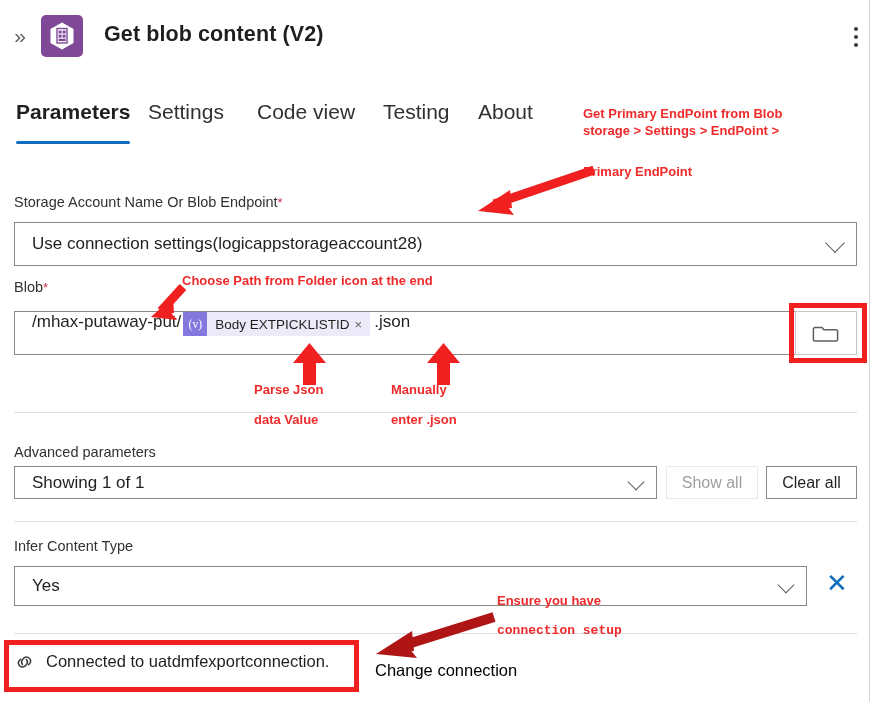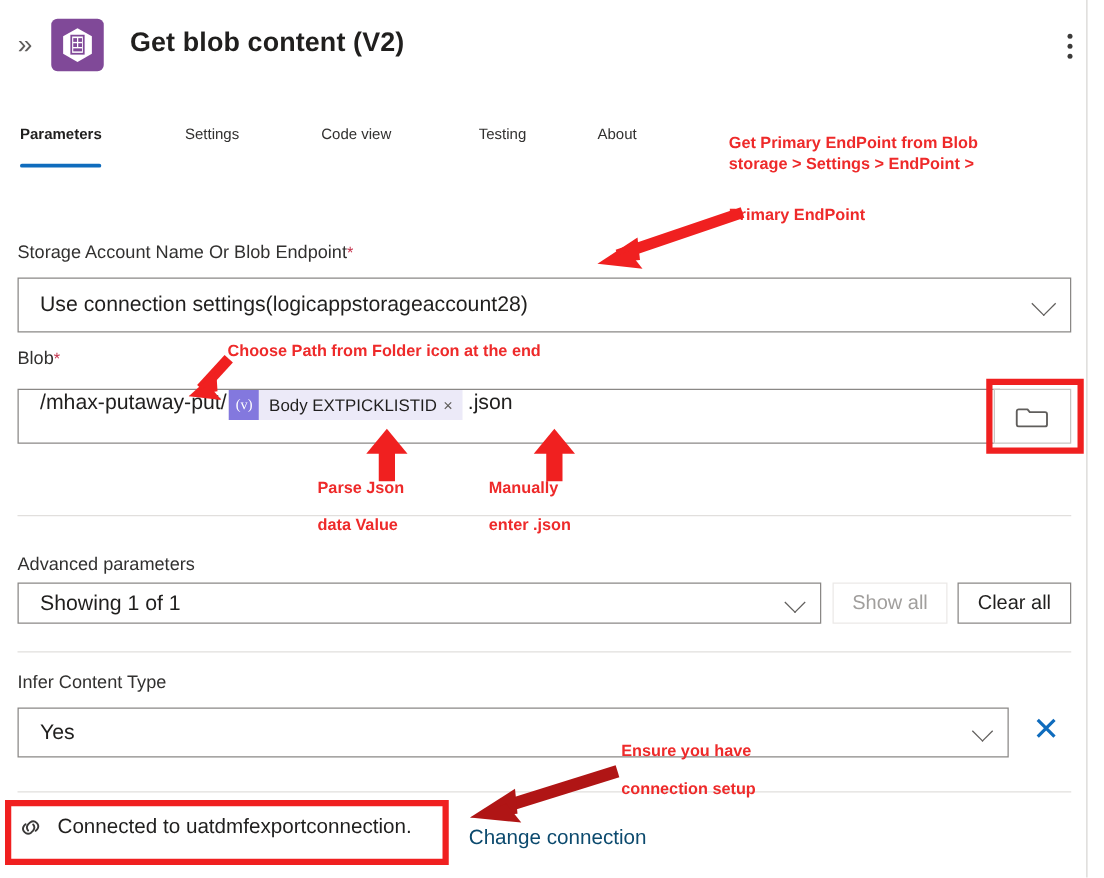--- a/index.html
+++ b/index.html
@@ -85,21 +85,21 @@
   
   .tabs {
     position: absolute;
     left: 0; top: 100px;
     width: 870px;
     height: 50px;
   }
   .tab {
     position: absolute;
     top: 0;
-    font-size: 12px;
+    font-size: 21px;
     color: #323130;
     white-space: nowrap;
     cursor: pointer;
     padding-bottom: 10px;
   }
   .tab.active {
     font-weight: 700;
     color: #201f1e;
   }
   .tab.active:after {
@@ -254,21 +254,21 @@
   }
   .footer-status .link-ico {
     margin-right: 11px;
     color: #3b3a39;
     display: inline-flex;
   }
   .change-conn {
     position: absolute;
     left: 375px; top: 661px;
     font-size: 16.5px;
-    color: #0c4a6e;
+    color: #000000;
     cursor: pointer;
     white-space: nowrap;
   }
 
   
   .anno {
     position: absolute;
     color: #ee2a2a;
     font-weight: 700;
     font-size: 13px;
@@ -420,21 +420,21 @@
 <div class="anno" style="left:254px; top:407px;">data Value</div>
 
 <svg class="arrow" style="left:424px; top:343px; width:42px; height:42px;">
   <rect x="13" y="14" width="13" height="28" fill="#f02020"></rect>
   <path d="M19.5 0 L36 20 L3 20 Z" fill="#f02020"></path>
 </svg>
 <div class="anno" style="left:391px; top:377px;">Manually</div>
 <div class="anno" style="left:391px; top:407px;">enter .json</div>
 
 <div class="anno" style="left:497px; top:588px;">Ensure you have</div>
-<div class="anno" style="left:497px; top:618px;">connection setup</div>
+<div class="anno" style="left:497px; top:618px;font-family:Liberation Mono, monospace;">connection setup</div>
 
 <svg class="arrow" style="left:362px; top:613px; width:140px; height:55px;">
   <path d="M132 4 L36 34" stroke="#b01515" stroke-width="10" stroke-linecap="butt"></path>
   <path d="M14 41 L50 18 L52 38 Z" fill="#b01515"></path>
   <path d="M14 41 L55 45 L43 30 Z" fill="#b01515"></path>
 </svg>
 
 <div class="redbox" style="left:4px; top:640px; width:355px; height:52px;"></div>
 
 </body></html>

